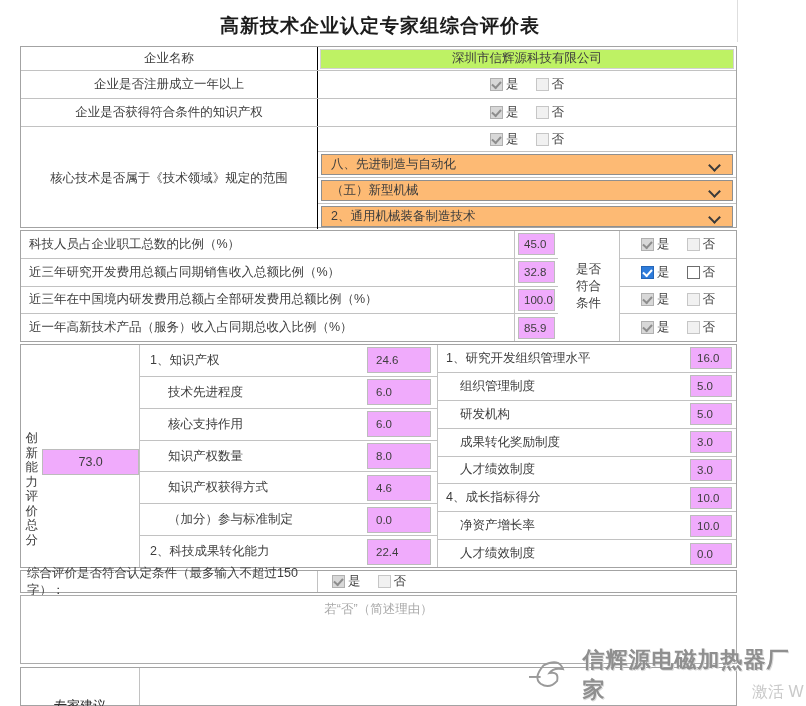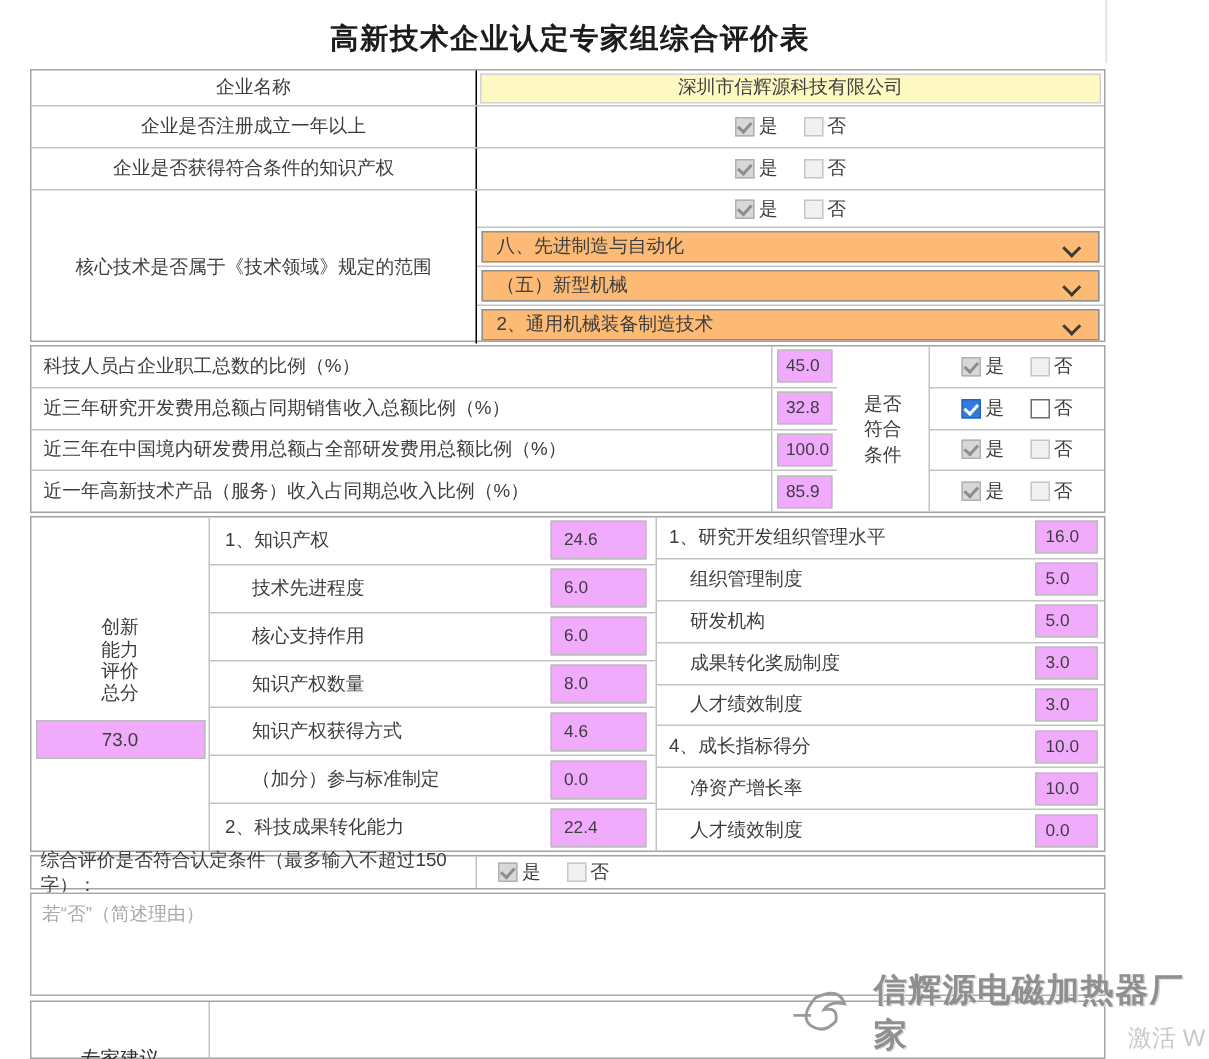--- a/index.html
+++ b/index.html
@@ -11,21 +11,21 @@
 
   .tbl{position:absolute;left:20px;width:717px;border:1px solid #a3a3a3;box-sizing:border-box;background:#fff;}
 
   
   .tA{top:46px;height:182px;}
   .tA-row{display:flex;border-bottom:1px solid #c2c2c2;box-sizing:border-box;}
   .tA-row:last-child{border-bottom:none;}
   .tA-label{width:297px;border-right:1px solid #000000;box-sizing:border-box;
             display:flex;align-items:center;justify-content:center;text-align:center;font-family:Liberation Serif, serif;}
   .tA-val{flex:1;display:flex;align-items:center;justify-content:center;position:relative;}
-  .name-box{margin:12px 2px;height:20px;flex:1;background:#fef9c3;border:1px solid #d2d2d2;
+  .name-box{margin:12px 2px;height:20px;flex:1;background:#bef264;border:1px solid #d2d2d2;
             display:flex;align-items:center;justify-content:center;box-sizing:border-box;}
   .tA-right{flex:1;display:flex;flex-direction:column;}
   .cbrow{height:24px;display:flex;align-items:center;justify-content:center;}
   .dd-row{height:26px;border-top:1px solid #c2c2c2;box-sizing:border-box;position:relative;display:flex;align-items:center;}
   .dd-box{position:absolute;left:3px;right:3px;top:2px;bottom:2px;border:1px solid #8f8f8f;
           display:flex;align-items:center;padding-left:9px;background:#fdba74;cursor:default;}
   .chev{position:absolute;right:13px;top:6px;width:7px;height:7px;
         border-right:2px solid #3a3a3a;border-bottom:2px solid #3a3a3a;transform:rotate(45deg);}
 
   
@@ -52,42 +52,42 @@
   .tB-valbox{margin-left:3px;width:37px;height:22px;padding-left:5px;font-size:11.5px;}
   .tB-cond{width:62px;border-right:1px solid #c2c2c2;box-sizing:border-box;
            display:flex;flex-direction:column;align-items:center;justify-content:center;line-height:17px;}
   .tB-cbs{flex:1;display:flex;flex-direction:column;}
   .tB-cbrow{flex:1;display:flex;align-items:center;justify-content:center;border-bottom:1px solid #c2c2c2;box-sizing:border-box;}
   .tB-cbrow:last-child{border-bottom:none;}
 
   
   .tC{top:344px;height:224px;display:flex;}
   .tC-col1{width:119px;border-right:1px solid #c2c2c2;box-sizing:border-box;
-           display:flex;flex-direction:column;align-items:center;}
+           display:flex;flex-direction:row;align-items:center;}
   .tC-lines{margin-top:66px;text-align:center;line-height:14.5px;}
   .tC-total{margin-top:11px;width:113px;height:26px;justify-content:center;}
   .tC-col2{width:298px;border-right:1px solid #c2c2c2;box-sizing:border-box;display:flex;flex-direction:column;}
   .tC-col3{flex:1;display:flex;flex-direction:column;}
   .tC-row{flex:1;display:flex;align-items:center;border-bottom:1px solid #c2c2c2;box-sizing:border-box;}
   .tC-row:last-child{border-bottom:none;}
   .tC-lab{flex:1;padding-left:10px;}
   .tC-lab.ind{padding-left:28px;}
   .tC-col3 .tC-lab{padding-left:8px;}
   .tC-col3 .tC-lab.ind{padding-left:22px;}
   .tC-box-l{width:64px;height:26px;margin-right:6px;padding-left:8px;font-size:11.5px;}
   .tC-box-r{width:42px;height:22px;margin-right:4px;padding-left:6px;font-size:11.5px;}
 
   
   .tD{top:570px;height:23px;display:flex;}
   .tD-label{width:297px;border-right:1px solid #c2c2c2;box-sizing:border-box;
             display:flex;align-items:center;padding-left:6px;}
   .tD-cbs{flex:1;display:flex;align-items:center;padding-left:14px;}
   .reason{position:absolute;left:20px;top:595px;width:717px;height:69px;border:1px solid #ababab;
           box-sizing:border-box;resize:none;font-family:inherit;font-size:12.5px;color:#0f172a;
-          padding:5px 7px;outline:none;background:#fff;}
+          padding:5px 7px;outline:none;background:#fff;text-align:center;}
   .reason::placeholder{color:#a9a9a9;}
   .tE{top:667px;height:39px;}
   .tE-left{position:absolute;left:0;top:0;bottom:0;width:119px;border-right:1px solid #c2c2c2;
            box-sizing:border-box;overflow:visible;}
   .tE-text{position:absolute;bottom:-10px;width:100%;text-align:center;font-size:13px;color:#2e2e2e;}
 
   
   .wm{position:absolute;left:528px;top:645px;display:flex;align-items:center;z-index:5;}
   .wm-text{font-size:22px;font-weight:bold;color:#8f8f8f;letter-spacing:1px;
            text-shadow:1px 1px 0 #dcdcdc;margin-left:4px;}

